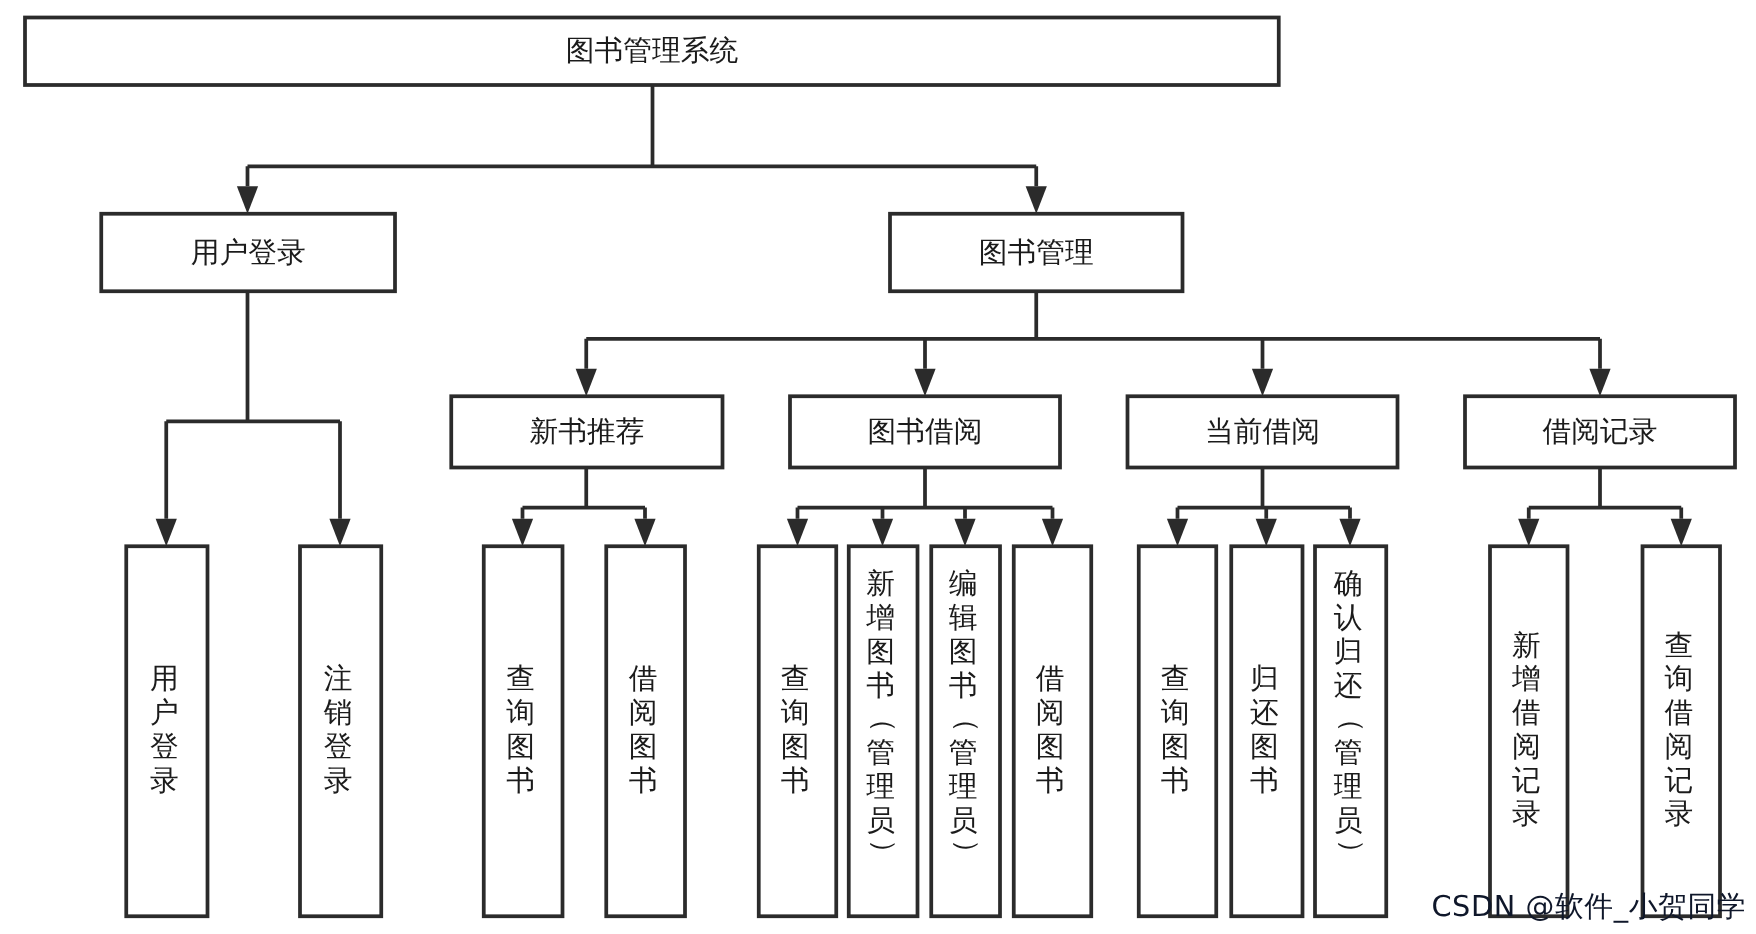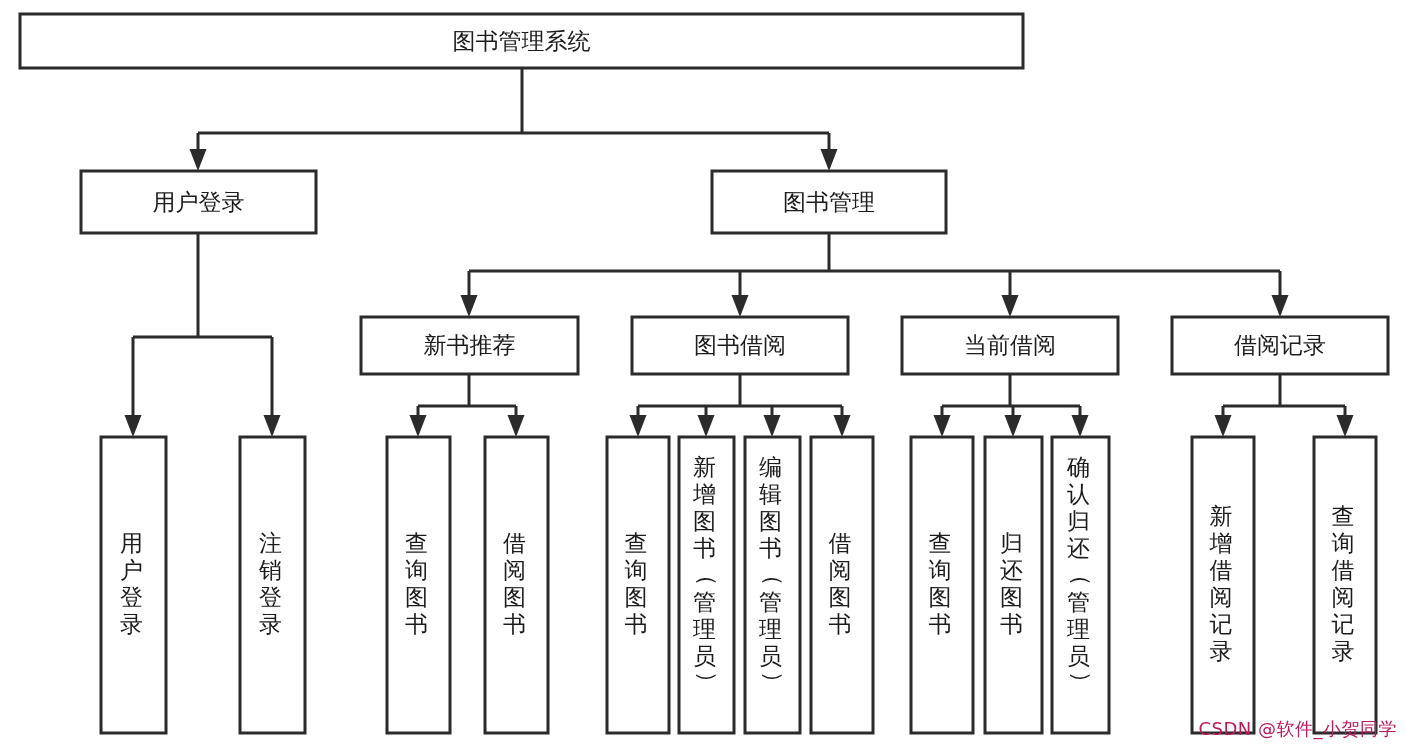--- a/index.html
+++ b/index.html
@@ -58,22 +58,22 @@
   }
   .edge-arrow {
     fill: #2b2b2b;
     stroke: none;
   }
   .watermark-text {
     position: absolute;
     right: 8px;
     bottom: 6px;
     font-family: "DejaVu Sans", "Liberation Sans", sans-serif;
-    font-size: 18px;
-    color: #be185d;
+    font-size: 23px;
+    color: #0f172a;
     letter-spacing: 0.5px;
     white-space: nowrap;
     user-select: none;
   }
 </style>
 </head>
 <body>
 
 <div id="diagram-root">
   <svg class="flow" viewBox="0 0 1405 747">

